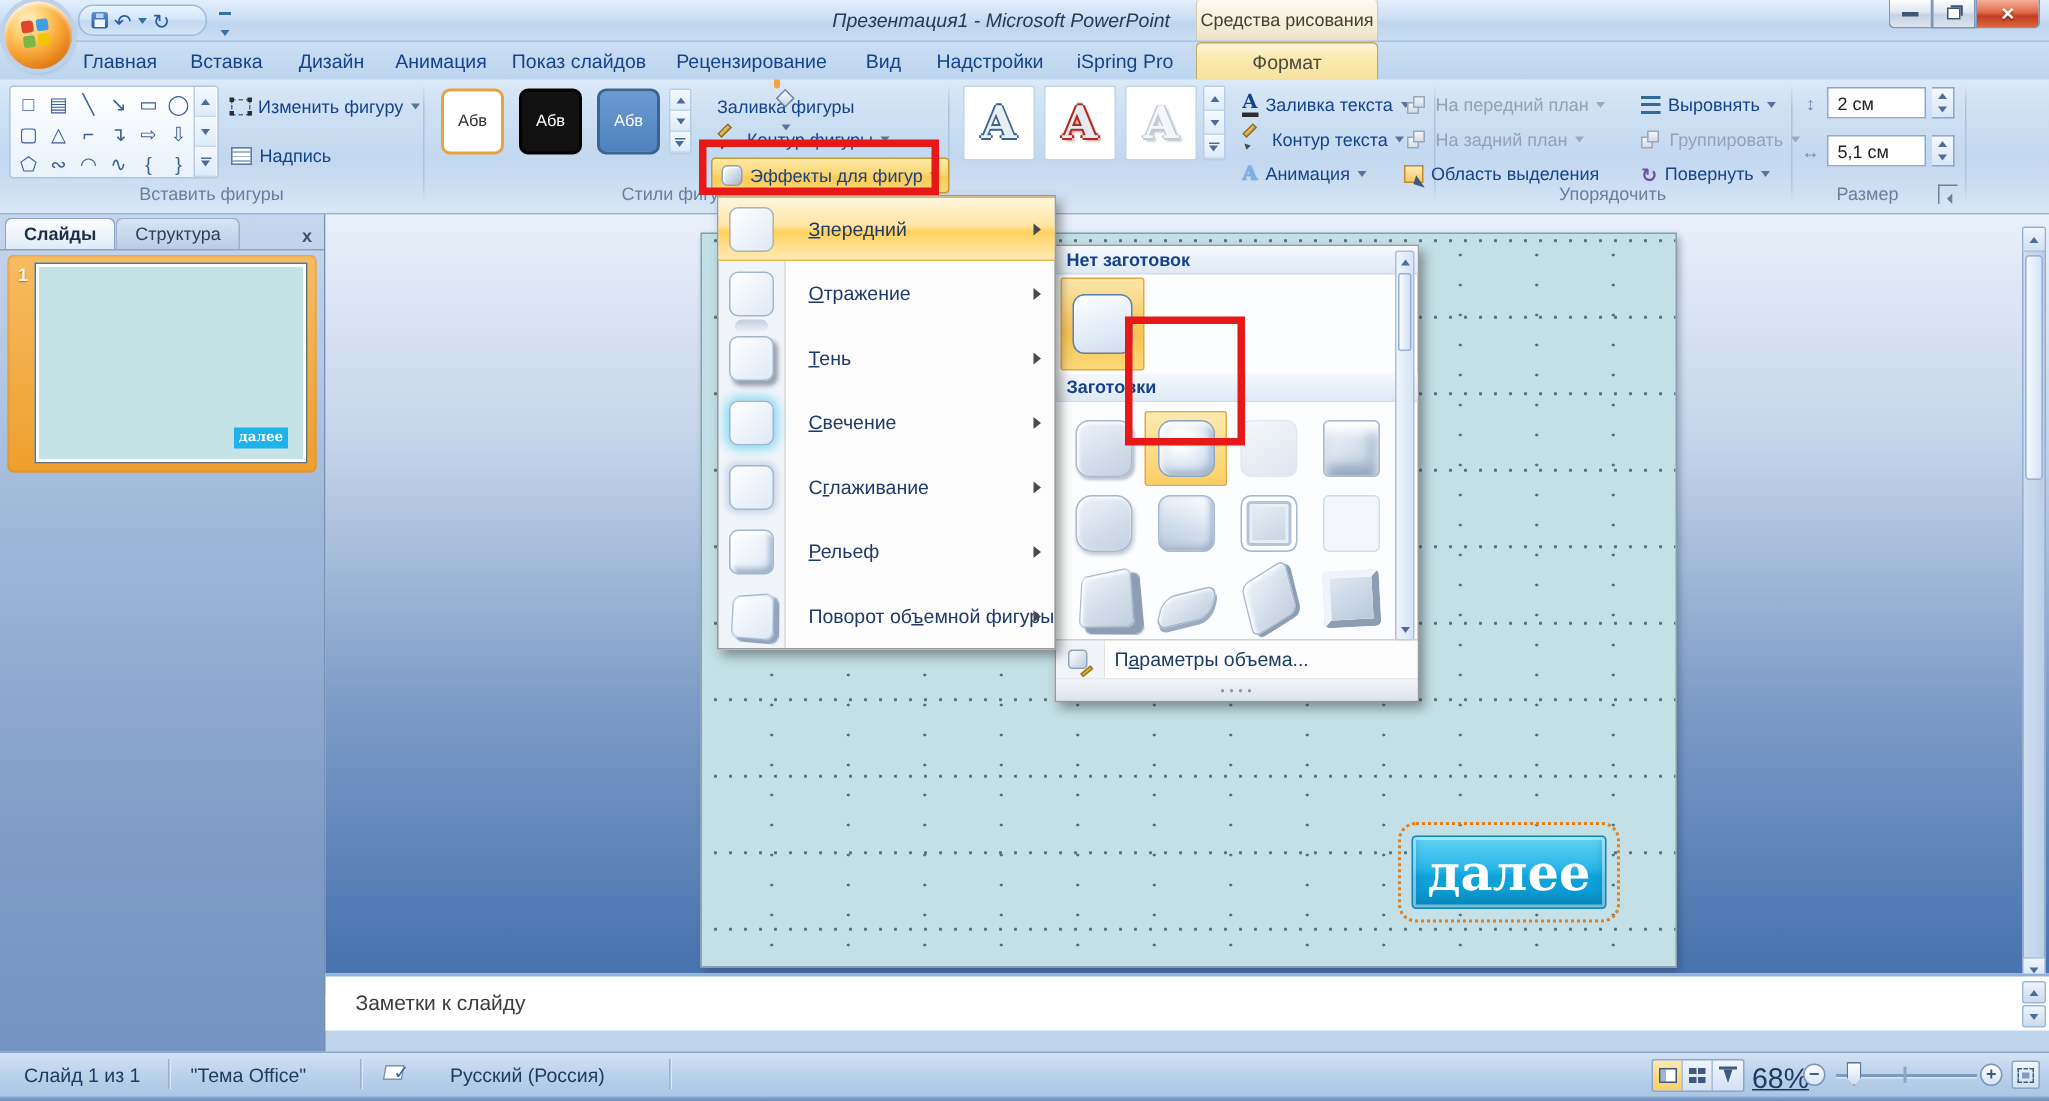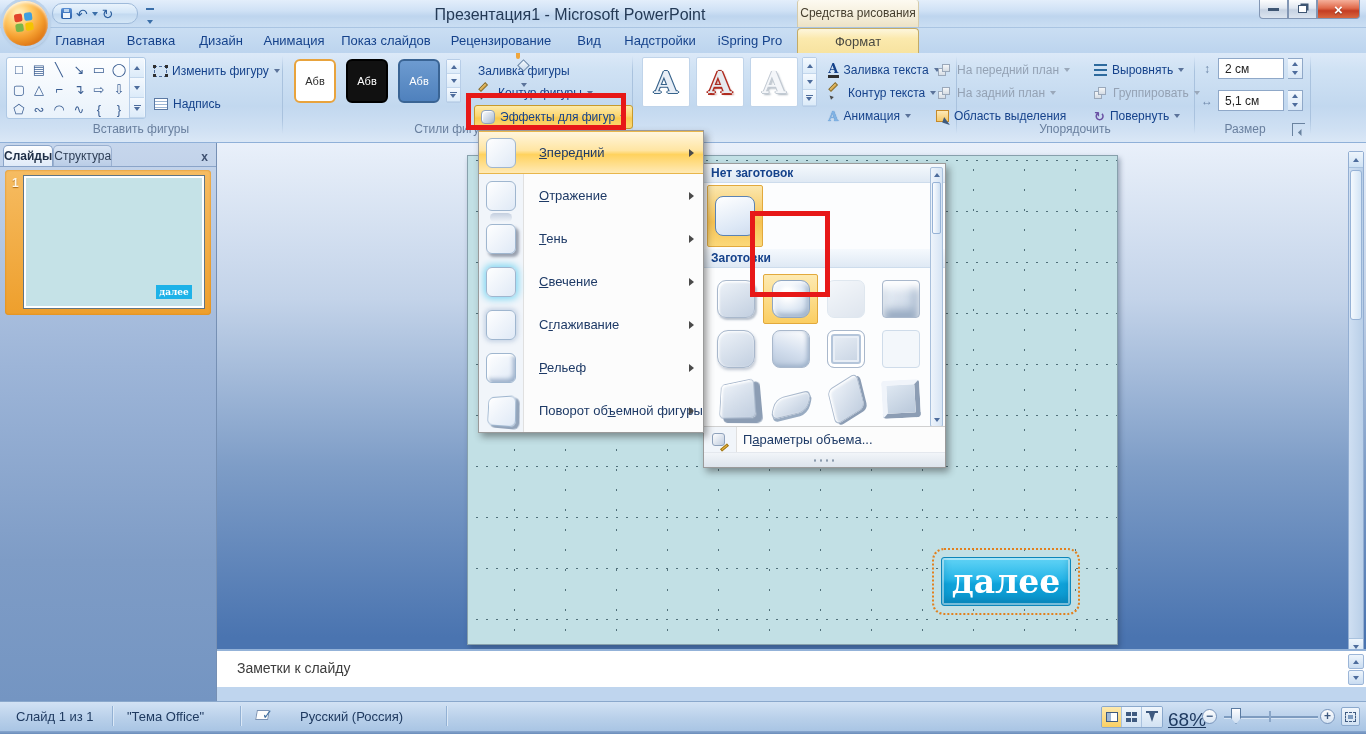--- a/index.html
+++ b/index.html
@@ -22,21 +22,21 @@
   .qat { position:absolute; left:52px; top:3px; height:21px; width:86px; border-radius:10px;
     background:linear-gradient(#eaf3fc,#d2e5f7 48%,#c2d9f0 52%,#d4e6f6); border:1px solid #9ebada;
     display:flex; align-items:center; gap:4px; padding:0 8px; }
   .qat-glyph { color:#2d5f9e; font-size:14px; line-height:1; }
   .floppy { width:11px; height:11px; background:linear-gradient(#5a8fd4,#2a5fa8); border-radius:2px; position:relative; }
   .floppy::after{ content:""; position:absolute; left:2px; bottom:1px; width:7px; height:5px; background:#eef4fb; }
   .floppy::before{ content:""; position:absolute; left:3px; top:1px; width:5px; height:3px; background:#bcd4ee; }
   .caret-s { width:0; height:0; border-left:3px solid transparent; border-right:3px solid transparent; border-top:4px solid #3a6ea8; display:inline-block; }
   .qat-more { position:absolute; left:144px; top:8px; width:12px; text-align:center; }
   .qat-more .bar { width:8px; height:1.5px; background:#3a6ea8; margin:0 auto 2px; }
-  .win-title { position:absolute; left:360px; top:6px; width:420px; text-align:center; color:#243a56; font-size:16px; }
+  .win-title { position:absolute; left:360px; top:6px; width:420px; text-align:right; color:#243a56; font-size:13px;font-style:italic; }
   .ctx-header { position:absolute; left:797px; top:0; width:122px; height:27px; text-align:center; line-height:27px;
     font-size:12px; color:#453e2e; background:linear-gradient(#fdfaf1,#f2ebd6 70%,#ece2c6);
     border-left:1px solid #d5cbab; border-right:1px solid #d5cbab; border-radius:3px 3px 0 0; }
   .win-btns { position:absolute; right:6px; top:0; display:flex; }
   .wbtn { width:29px; height:19px; border:1px solid #8296b4; border-top:none; display:flex; align-items:center; justify-content:center;
     background:linear-gradient(#fdfdfd,#dfe6f0 45%,#c6d2e2 55%,#dbe4ef); }
   .wbtn.min { border-radius:0 0 0 4px; }
   .wbtn.close { width:43px; border-radius:0 0 4px 0; background:linear-gradient(#f5b09b,#e06a4b 45%,#c43d22 60%,#d9673f); }
   .wbtn .dash { width:11px; height:3px; background:#3f5673; }
   .wbtn .rest { width:9px; height:8px; border:1.5px solid #3f5673; background:#fff; box-shadow:2px -2px 0 -0.5px #3f5673; }
@@ -117,21 +117,21 @@
       display:flex; align-items:center; padding-left:6px; }
   .spin-arrows { width:15px; height:21px; border:1px solid #8fa8c8; border-left:none; display:flex; flex-direction:column; background:linear-gradient(#f4f9fe,#d8e7f6); }
   .spin-arrows b { flex:1; display:flex; align-items:center; justify-content:center; }
   .launcher { position:absolute; width:13px; height:13px; border-left:1.5px solid #69829f; border-top:1.5px solid #69829f; }
   .launcher::after { content:""; position:absolute; right:1px; bottom:1px; width:0; height:0; border-top:5px solid transparent; border-left:5px solid #69829f; transform:rotate(45deg); }
 
   
   .slides-panel { position:absolute; left:0; top:143px; width:217px; height:558px;
       background:linear-gradient(#c6d6ec, #9db5d8 40%, #7e9cc6 75%, #7495c2); border-right:1px solid #7690b4; }
   .panel-tabs { position:absolute; left:0; top:2px; width:100%; height:22px; display:flex; align-items:flex-end; padding-left:3px; border-bottom:1px solid #8aa4c8; }
-  .ptab { height:21px; line-height:21px; padding:0 0; font-size:12px; border-radius:5px 5px 0 0; color:#2e3e56; }
+  .ptab { height:21px; line-height:21px; padding:0 12px; font-size:12px; border-radius:5px 5px 0 0; color:#2e3e56; }
   .ptab.active { background:linear-gradient(#fdfeff,#dfeaf8); border:1px solid #8aa4c8; border-bottom:none; font-weight:bold; color:#1e2e46; }
   .ptab.idle { background:linear-gradient(#d8e4f4,#b9cce6); border:1px solid #9ab0d0; border-bottom:none; }
   .ptab-close { position:absolute; right:8px; top:6px; color:#3e5070; font-size:12px; line-height:1; font-weight:bold; }
   .thumb-frame { position:absolute; left:5px; top:27px; width:206px; height:145px; border-radius:4px;
       background:linear-gradient(#f6bc62,#ee9f2c); box-shadow:inset 0 0 2px #d07f10; }
   .thumb-num { position:absolute; left:7px; top:6px; color:#fdf6e8; font-size:12px; font-weight:bold; text-shadow:0 1px 1px #b06c10; }
   .thumb { position:absolute; left:18px; top:5px; width:182px; height:134px; background:#c5e2e7;
       border:1px solid #5f7585; box-shadow:0 0 0 2px #fff inset; }
   .thumb-chip { position:absolute; right:12px; bottom:9px; width:36px; height:14px; background:#1db2e8;
       color:#fff; font-family:"DejaVu Serif",serif; font-weight:bold; font-size:9px; display:flex; align-items:center; justify-content:center; }

